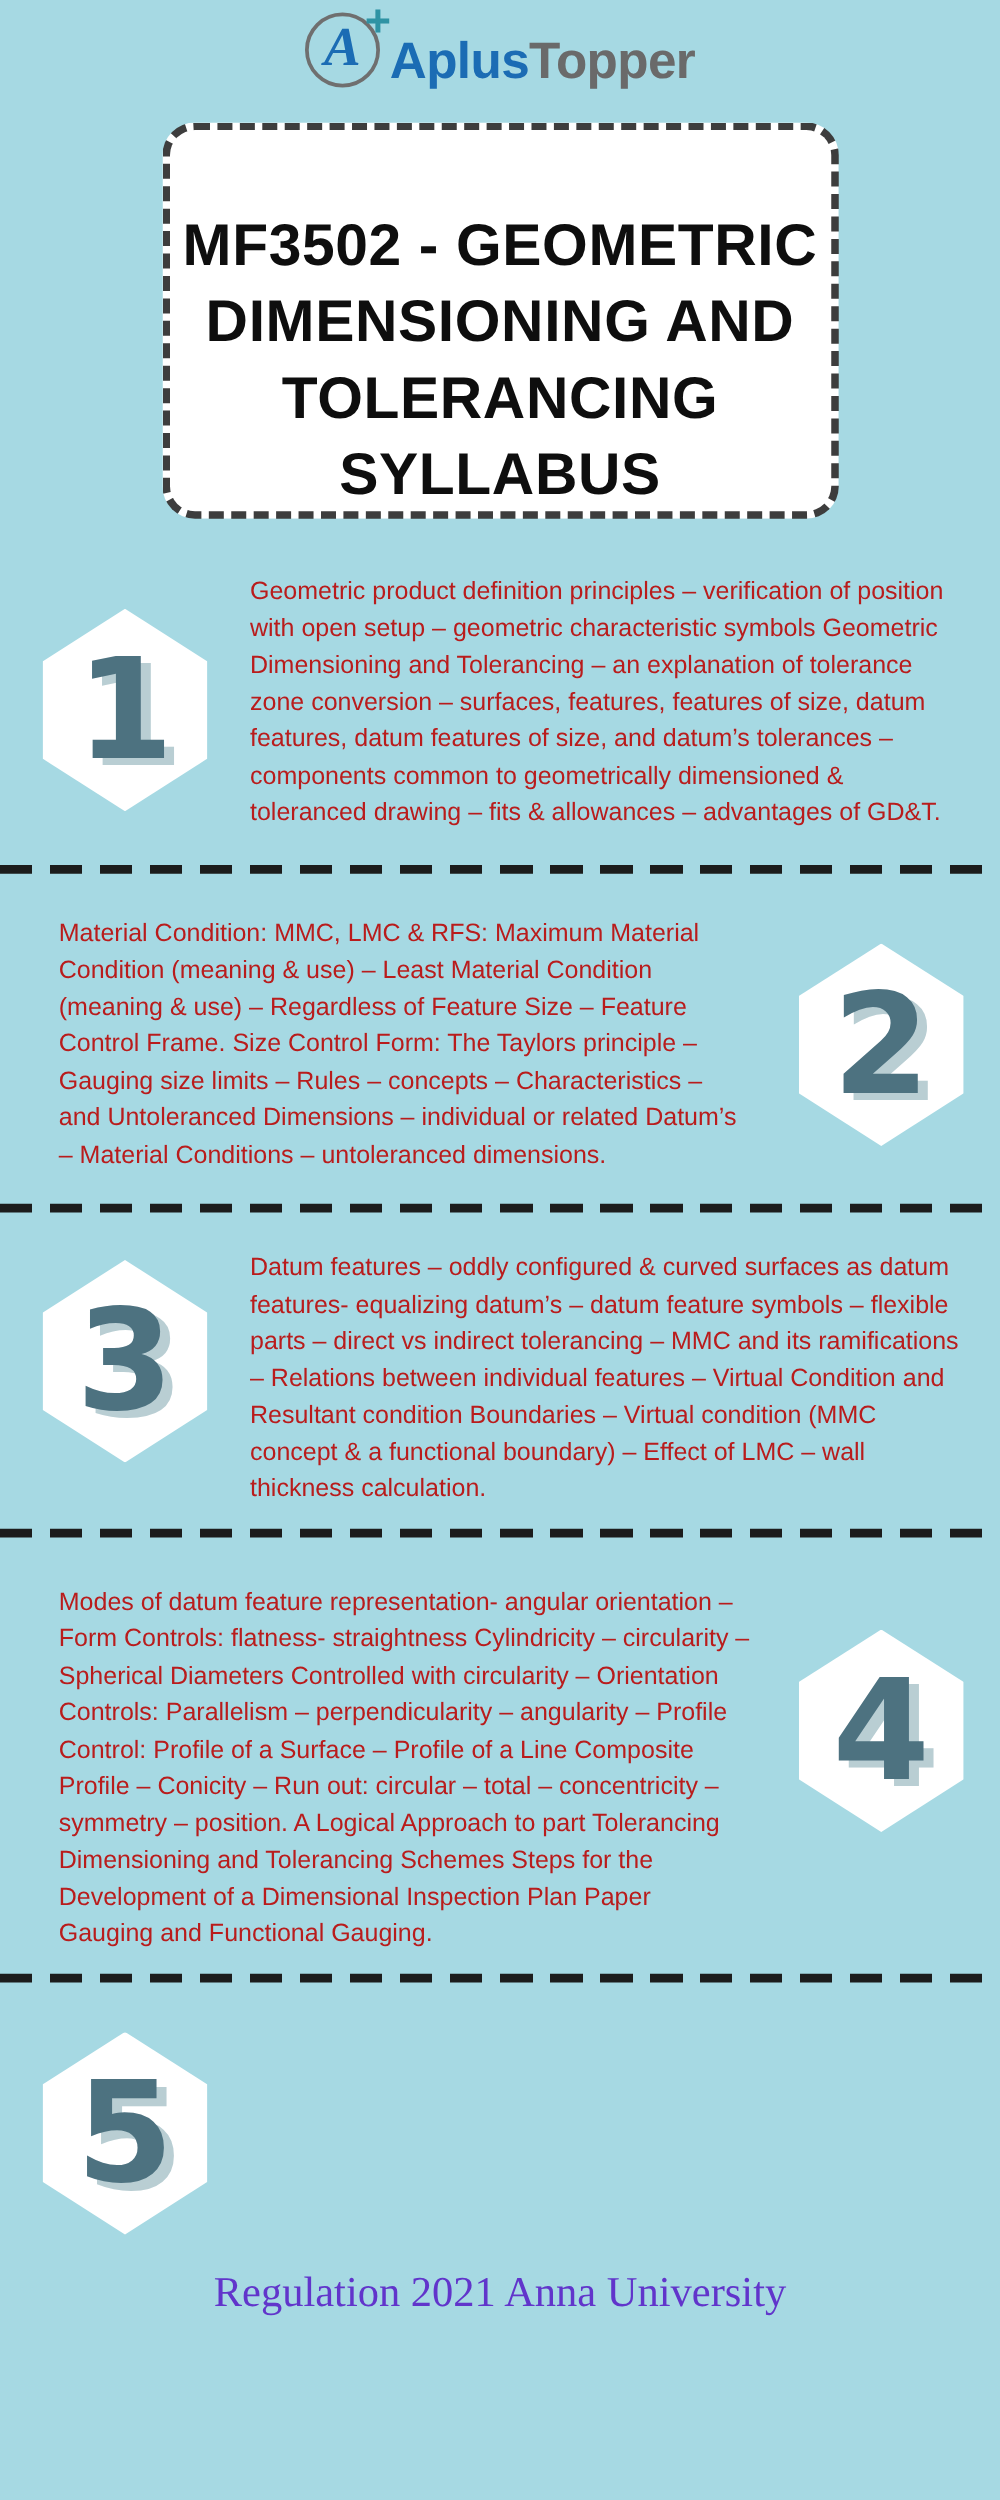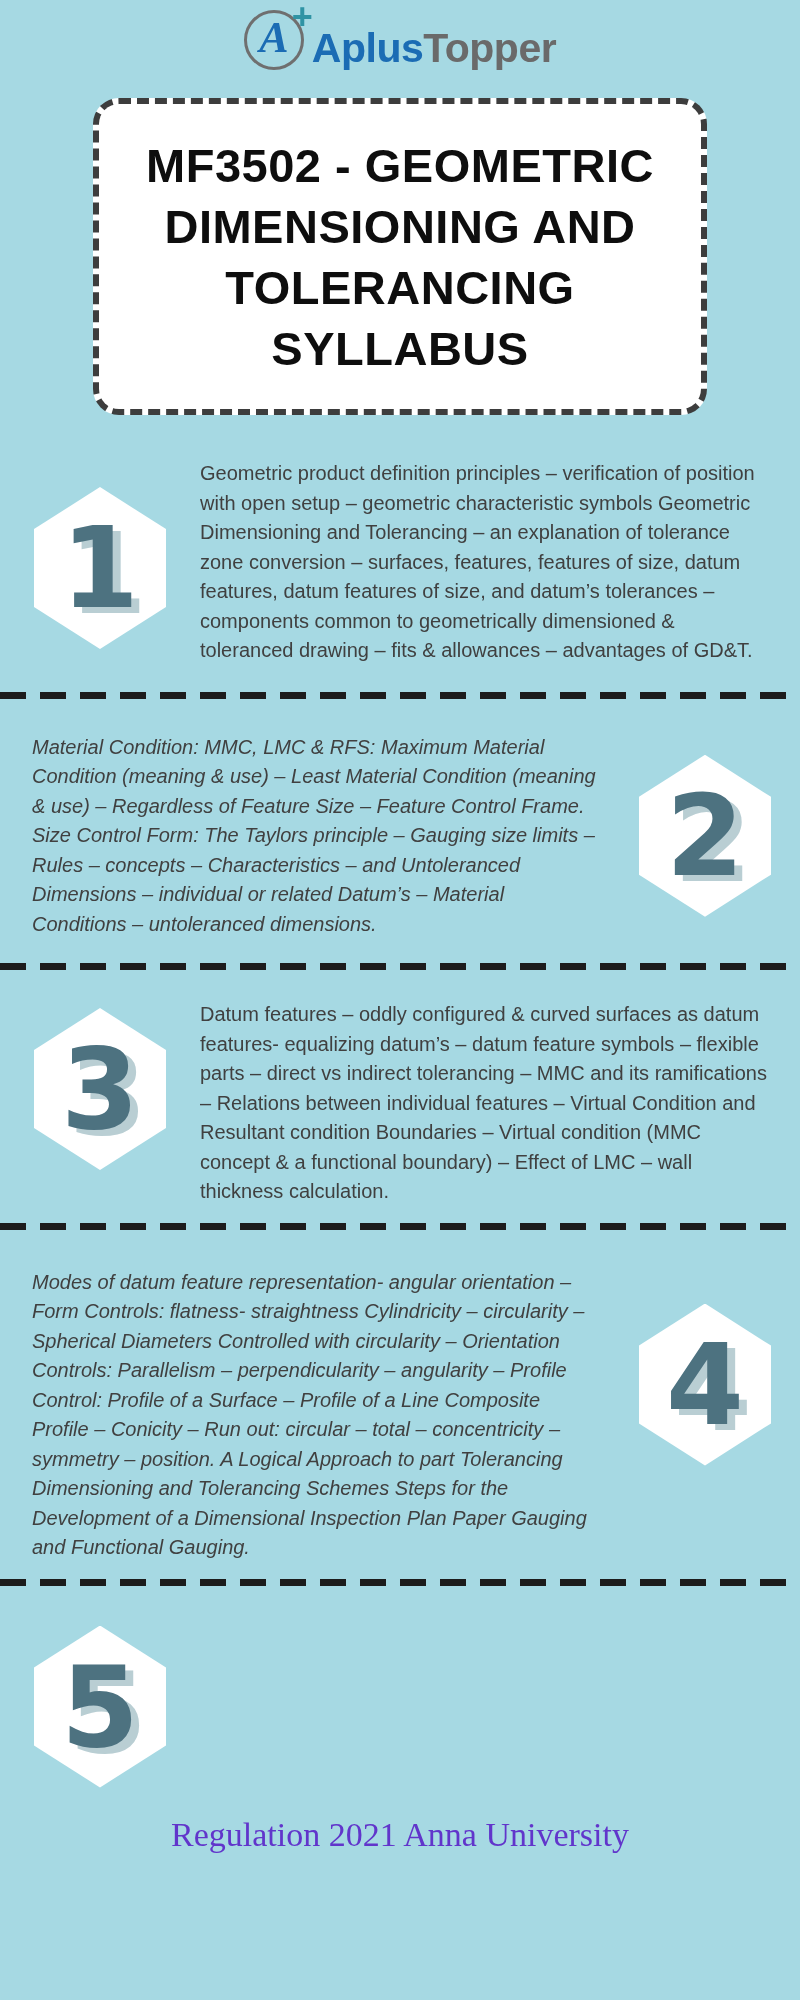--- a/index.html
+++ b/index.html
@@ -30,48 +30,48 @@
   .logo-plus{
     position:absolute;top:-14px;right:-12px;
     font-size:36px;font-weight:bold;color:#2f93a4;line-height:1;
   }
   .logo-text{font-size:41px;font-weight:bold;letter-spacing:-0.5px;margin-top:16px;}
   .logo-text .p1{color:#1b6cb4;}
   .logo-text .p2{color:#6a6a6a;}
   
   .title-box{
     box-sizing:border-box;
-    width:614px;height:317px;
+    width:541px;height:317px;
     margin:26px auto 0 auto;
     background:#ffffff;
     border:6px dashed #3d3d3d;
     border-radius:26px;
-    display:flex;align-items:center;justify-content:center;
+    display:flex;align-items:flex-end;justify-content:center;
   }
   .title-text{
     white-space:pre-line;
     text-align:center;
     font-size:47px;line-height:61px;
     font-weight:bold;color:#0e0e0e;
     letter-spacing:0.5px;
   }
   
   .section{display:flex;}
   .hex-col{
     flex:0 0 auto;display:flex;justify-content:center;align-items:center;
   }
   .side-left .hex-col{width:200px;}
   .side-right{flex-direction:row-reverse;}
   .side-right .hex-col{width:190px;}
   .text-col{
     flex:1 1 auto;
-    font-size:20px;line-height:29.5px;color:#404040;
+    font-size:20px;line-height:29.5px;color:#b91c1c;
   }
   .side-left .text-col{padding-right:30px;}
-  .side-right .text-col{padding-left:32px;padding-right:10px;max-width:570px;font-style:italic;}
+  .side-right .text-col{padding-left:47px;padding-right:10px;max-width:570px;}
   .hex{
     width:132px;height:162px;
     background:#ffffff;
     clip-path:polygon(50% 0%,100% 26%,100% 74%,50% 100%,0% 74%,0% 26%);
     display:flex;align-items:center;justify-content:center;
   }
   .hex-number{
     font-family:"DejaVu Sans",sans-serif;
     font-size:112px;font-weight:bold;line-height:1;
     color:#4d7280;

